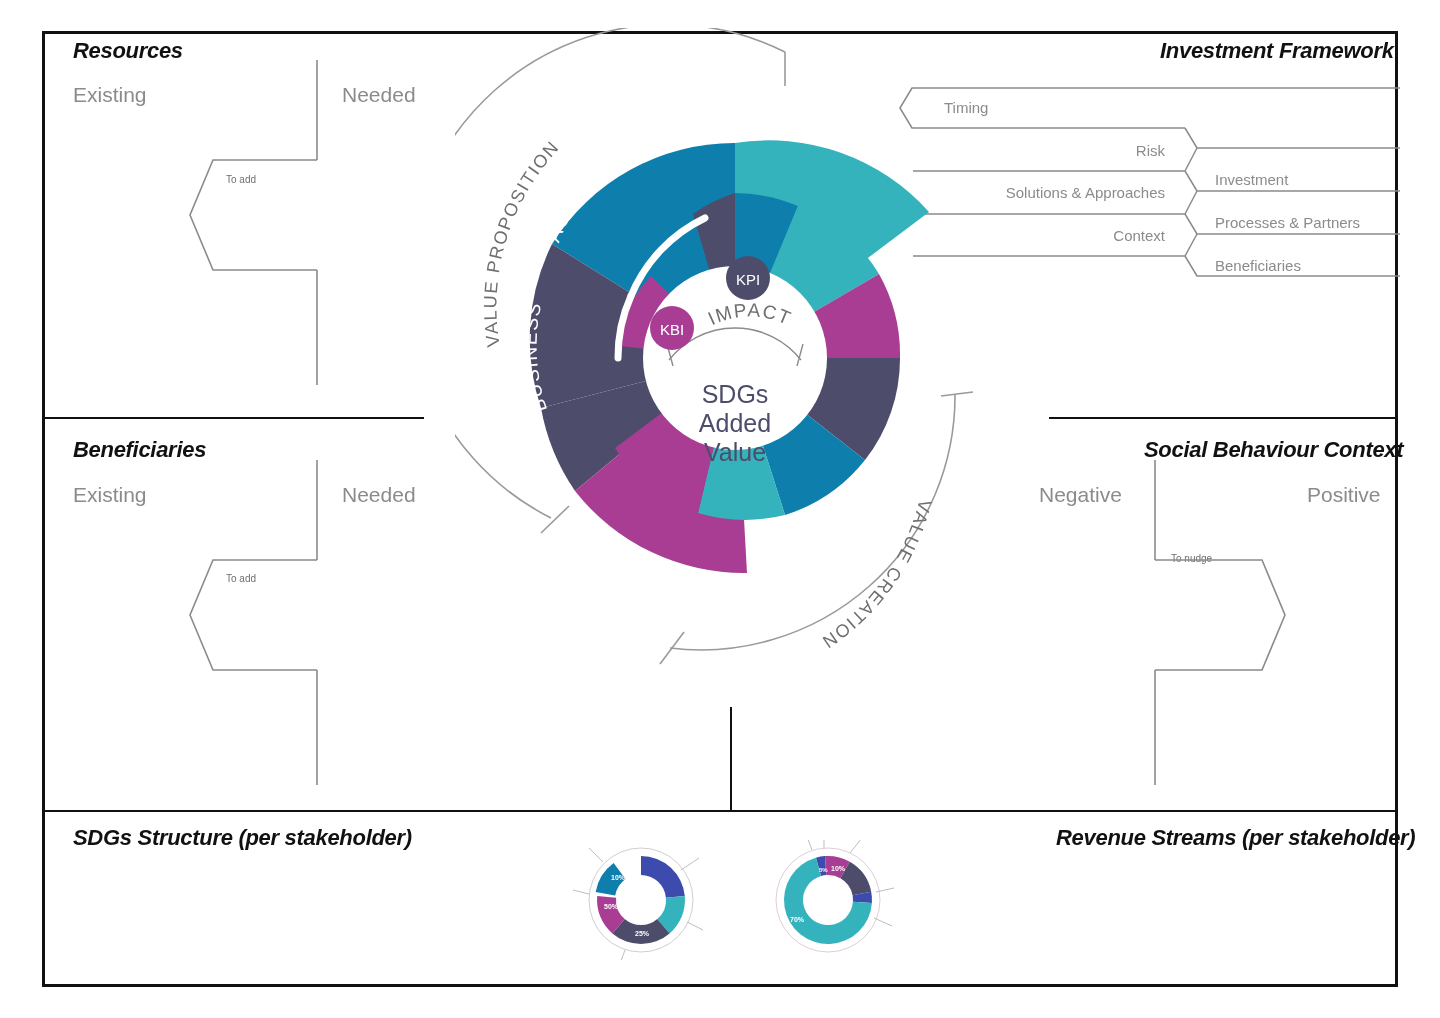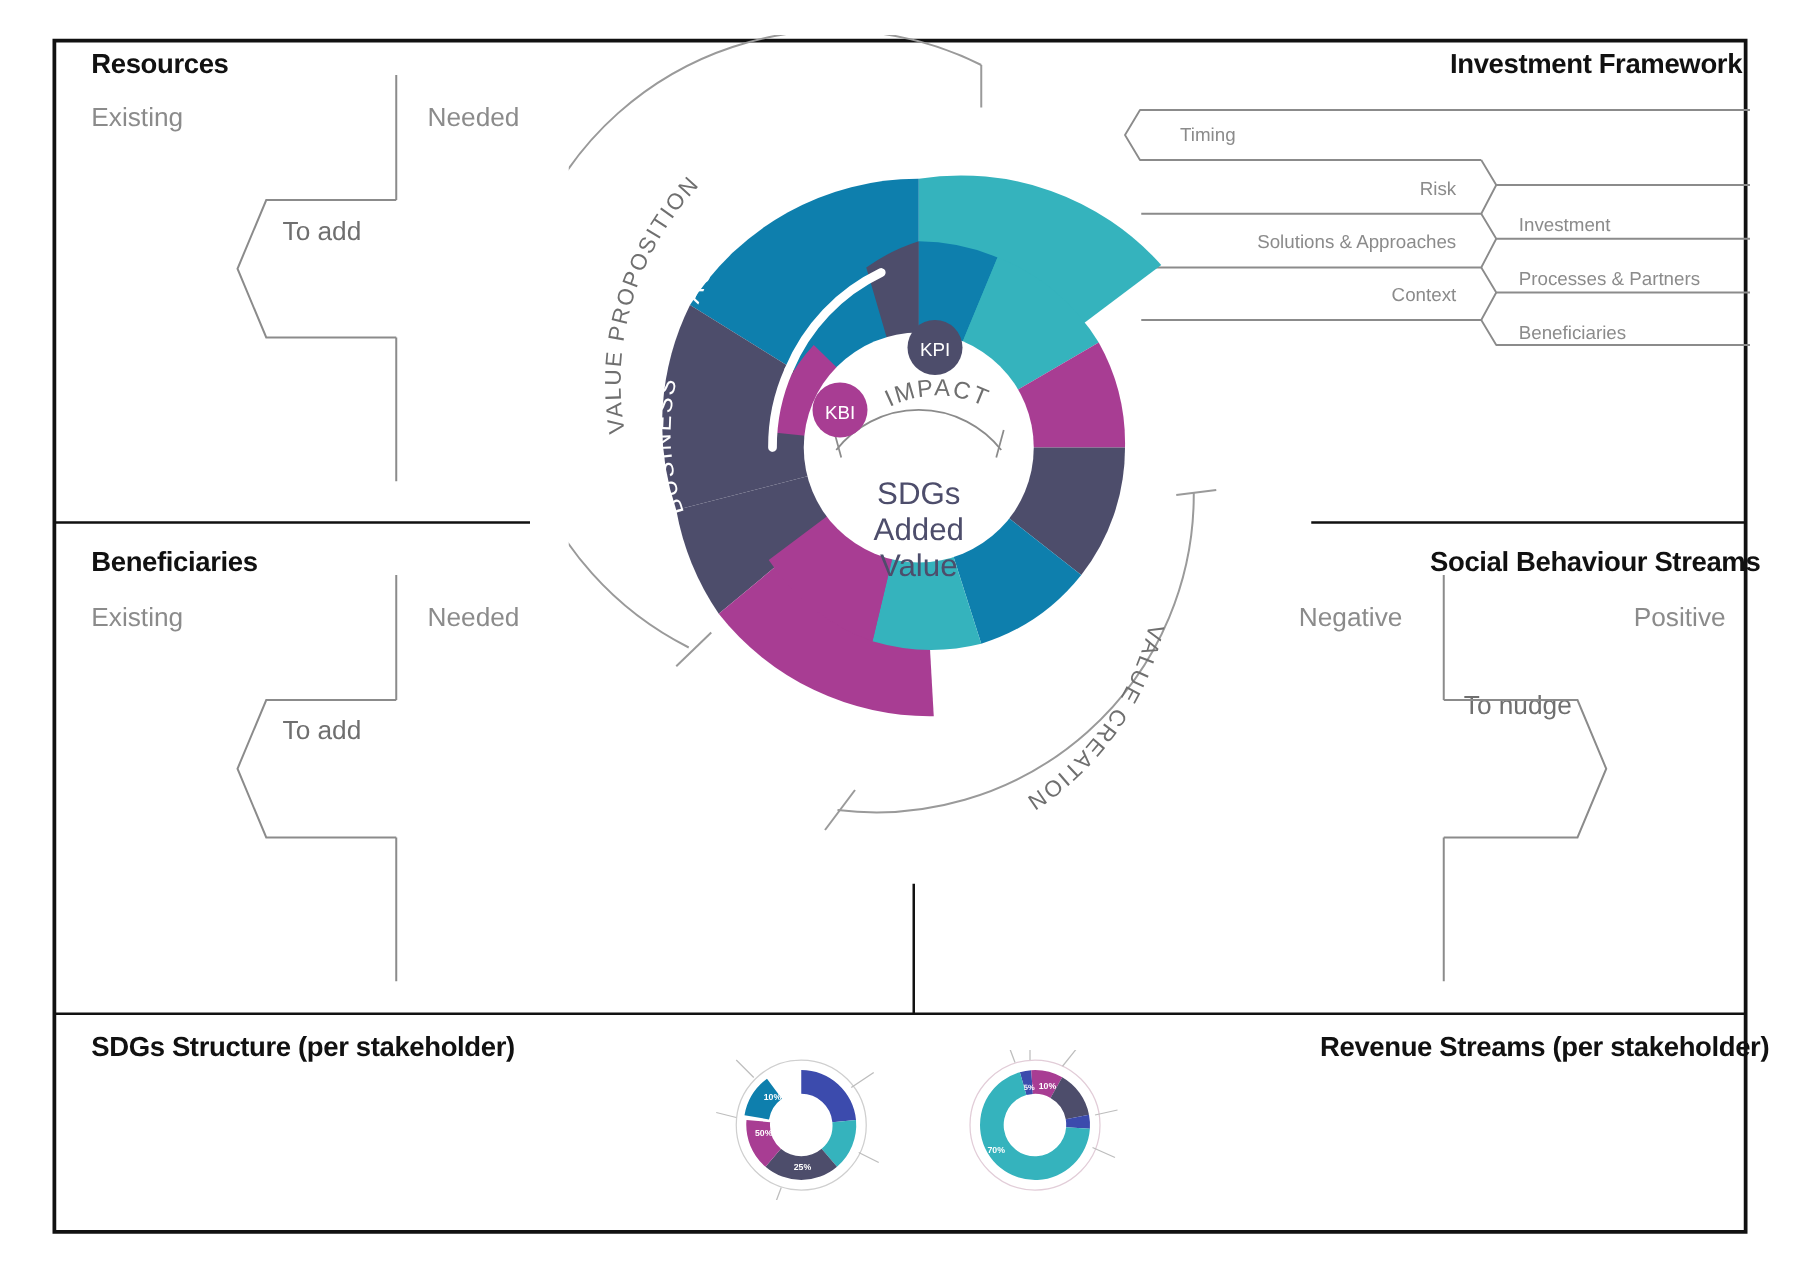--- a/index.html
+++ b/index.html
@@ -12,28 +12,28 @@
     position:absolute;left:42px;top:31px;width:1356px;height:956px;
     border:3px solid #111;box-sizing:border-box;
   }
 
   
   .div-h{position:absolute;background:#111;height:2px;}
   .div-v{position:absolute;background:#111;width:2px;}
 
   
   .sec-title{
-    position:absolute;font-weight:bold;
+    position:absolute;font-style:italic;font-weight:bold;
     font-size:22px;color:#111;white-space:nowrap;letter-spacing:-0.3px;
   }
   .sec-title.right{text-align:right;}
 
   
   .lbl{position:absolute;font-size:21px;color:#8b8b8b;white-space:nowrap;}
-  .lbl-mid{position:absolute;font-size:21px;color:#6f6f6f;white-space:nowrap;}
+  .lbl-mid{position:absolute;font-size:10px;color:#6f6f6f;white-space:nowrap;}
 
   
   .arrowsvg{position:absolute;}
 
   
   #wheel{position:absolute;left:455px;top:28px;width:560px;height:660px;}
 
   
   #regsvg{position:absolute;left:895px;top:78px;width:510px;height:225px;}
   .chev-text{font-size:15px;fill:#8b8b8b;font-family:"Liberation Sans",sans-serif;}
@@ -94,21 +94,21 @@
     </g>
     <text class="chev-text" x="49" y="35">Timing</text>
     <text class="chev-text" x="270" y="78" text-anchor="end">Risk</text>
     <text class="chev-text" x="270" y="120" text-anchor="end">Solutions &amp; Approaches</text>
     <text class="chev-text" x="270" y="163" text-anchor="end">Context</text>
     <text class="chev-text" x="320" y="107">Investment</text>
     <text class="chev-text" x="320" y="150">Processes &amp; Partners</text>
     <text class="chev-text" x="320" y="193">Beneficiaries</text>
   </svg>
 
-  <div class="sec-title right" style="left:1144px;top:437px;">Social Behaviour Streams</div>
+  <div class="sec-title right" style="left:1144px;top:437px;">Social Behaviour Context</div>
   <div class="lbl" style="left:1039px;top:483px;">Negative</div>
   <div class="lbl" style="left:1307px;top:483px;">Positive</div>
   <div class="lbl-mid" style="left:1171px;top:553px;">To nudge</div>
 
   <svg class="arrowsvg" style="left:1145px;top:460px;" width="160" height="340" viewBox="0 0 160 340">
     <path d="M10,0 L10,100 M10,100 L117,100 L140,155 L117,210 L10,210 M10,210 L10,325" fill="none" stroke="#8b8b8b" stroke-width="1.6"></path>
   </svg>
 
   <div class="sec-title" style="left:73px;top:825px;">SDGs Structure (per stakeholder)</div>
   <div class="sec-title right" style="left:1056px;top:825px;text-align:right;">Revenue Streams (per stakeholder)</div>

